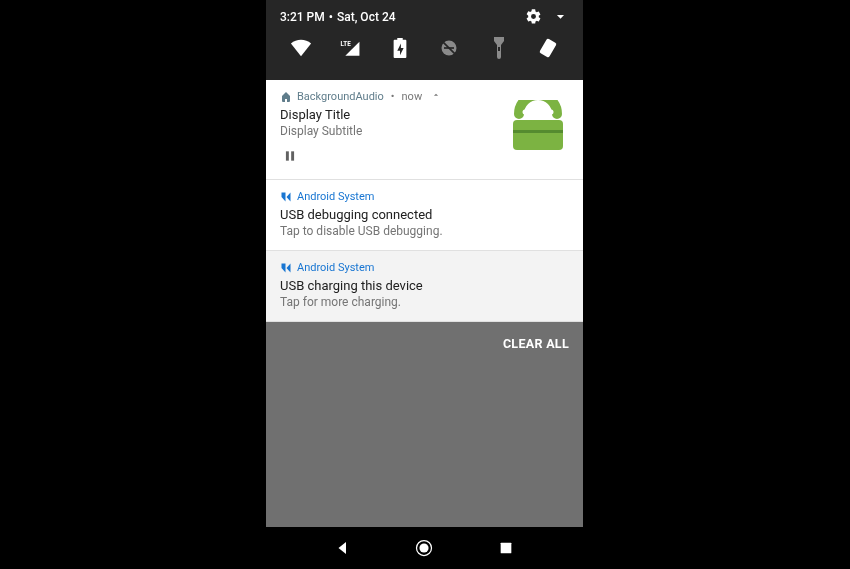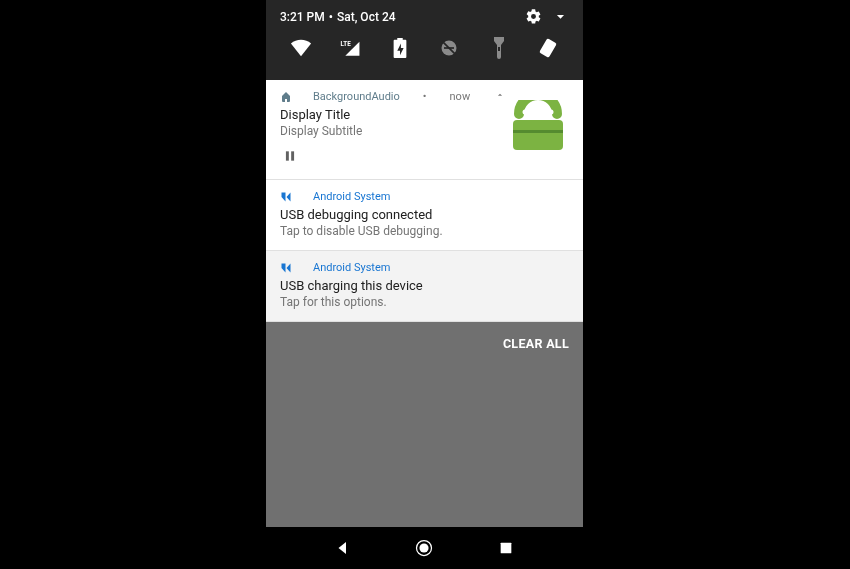--- a/index.html
+++ b/index.html
@@ -48,21 +48,21 @@
     padding: 10px 14px 12px 14px;
     position: relative;
   }
   .notif.grey { background: #f3f3f3; }
   .notif-header {
     display: flex;
     align-items: center;
     font-size: 11px;
     color: #607d8b;
     margin-bottom: 4px;
-    gap: 21px;
+    gap: 5px;
   }
   .notif-header .app-icon { width: 12px; height: 12px; display: inline-flex; }
   .notif-header .dot-sep { padding: 0 2px; color: #777; }
   .notif-header .when { color: #777; }
   .notif-header .caret { color: #777; margin-left: 4px; }
   .notif-header.blue .app-name { color: #1976d2; }
   .notif-title { font-size: 13px; color: #212121; margin-bottom: 2px; }
   .notif-sub { font-size: 12px; color: #757575; }
   .notif-media {
     display: flex;
@@ -222,21 +222,21 @@
   <div class="notif grey">
     <div class="notif-header blue">
       <span class="app-icon">
         <svg width="12" height="12" viewBox="0 0 24 24" fill="#1976d2">
             <path d="M3 3h8v18L3 12Zm18 0-8 9 8 9Z"></path>
           </svg>
       </span>
       <span class="app-name">Android System</span>
     </div>
     <div class="notif-title">USB charging this device</div>
-    <div class="notif-sub">Tap for this options.</div>
+    <div class="notif-sub">Tap for more charging.</div>
   </div>
 
   <div class="shade-body">
     <div class="clear-all">CLEAR ALL</div>
   </div>
 
   <div class="navbar">
     <span class="nav-btn">
       <svg width="18" height="18" viewBox="0 0 24 24" fill="#fff">
           <path d="M16 4v16L6 12Z"></path>

